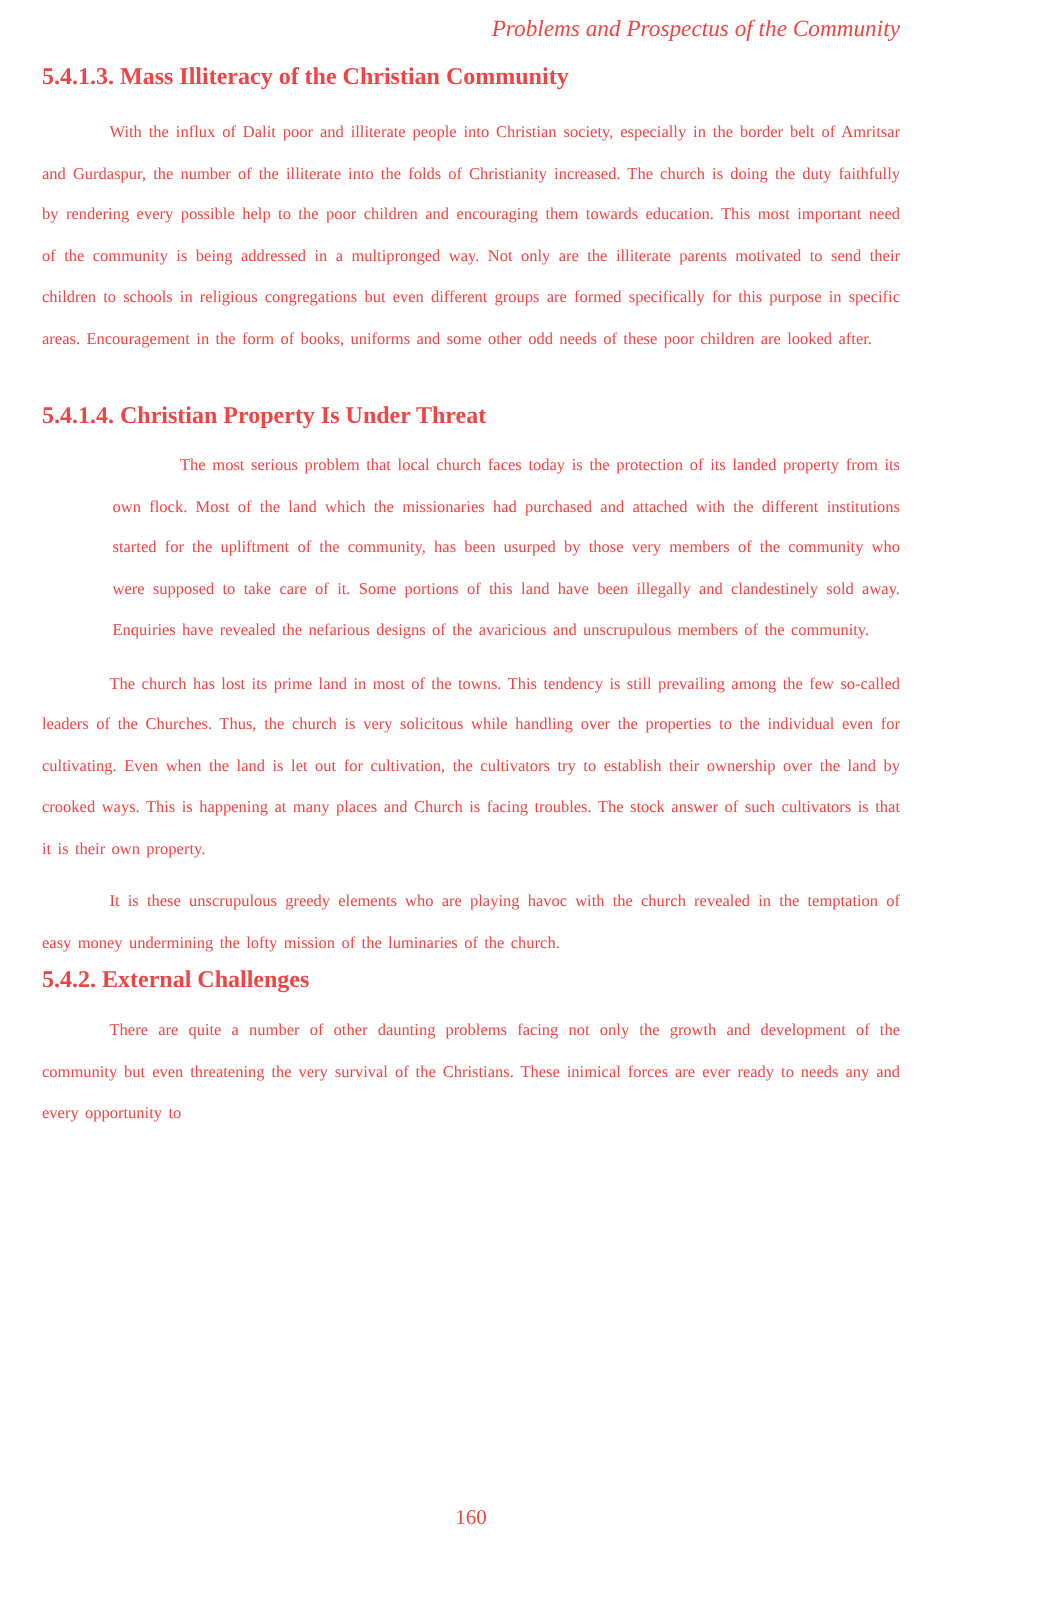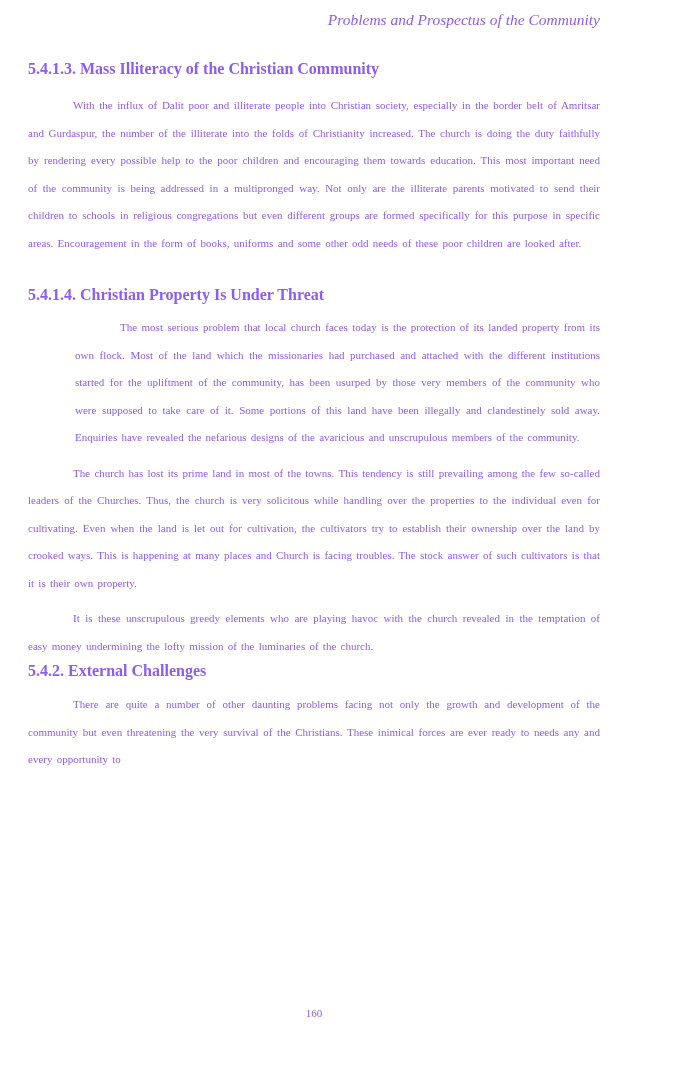--- a/index.html
+++ b/index.html
@@ -8,36 +8,36 @@
     background: #ffffff;
   }
   .page {
     position: relative;
     width: 700px;
     height: 1080px;
     background: #ffffff;
     box-sizing: border-box;
     padding: 10px 100px 0 28px;
     font-family: "Liberation Serif", serif;
-    color: #8b5cf6;
+    color: #ef4444;
     overflow: hidden;
   }
   .running-header {
     text-align: right;
     font-style: italic;
     font-size: 15.5px;
     line-height: 20px;
   }
   .heading {
     font-weight: bold;
     font-size: 16px;
     line-height: 22px;
     margin: 0;
   }
-  .heading-1 { margin-top: 28px; }
+  .heading-1 { margin-top: 11px; }
   .heading-2 { margin-top: 27px; }
   .heading-3 { }
   .para {
     margin: 0;
     font-size: 11px;
     line-height: 27.5px;
     text-align: justify;
     text-indent: 45px;
     word-spacing: 1.5px;
   }
@@ -45,21 +45,21 @@
   .para-2 { margin-top: 8px; margin-left: 47px; }
   .para-3 { margin-top: 8px; }
   .para-4 { margin-top: 8px; }
   .para-5 { margin-top: 9px; }
   .page-number {
     position: absolute;
     top: 1004px;
     left: 28px;
     width: 572px;
     text-align: center;
-    font-size: 11px;
+    font-size: 14px;
     line-height: 18px;
   }
 </style>
 </head>
 <body>
 
 <div class="page">
 
   <div class="running-header">Problems and Prospectus of the Community</div>
 

